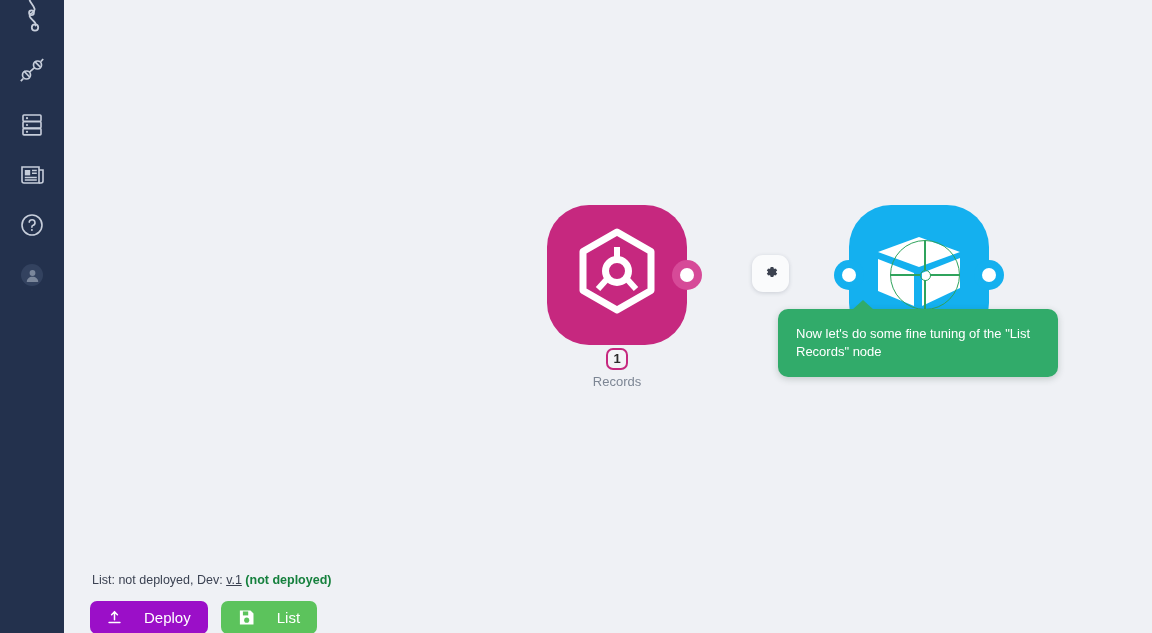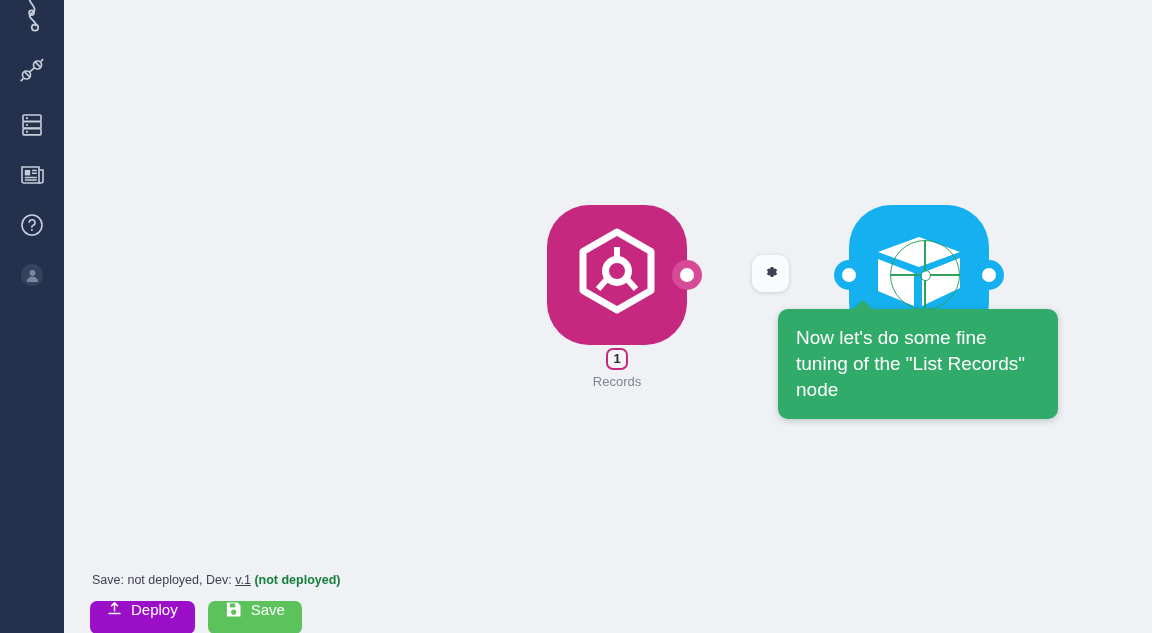--- a/index.html
+++ b/index.html
@@ -136,22 +136,22 @@
 
   
   .tooltip {
     position: absolute;
     left: 714px; top: 309px;
     width: 280px;
     background: #31ab6a;
     border-radius: 10px;
     padding: 16px 18px;
     color: #fff;
-    font-size: 19px;
-    line-height: 26px;
+    font-size: 13px;
+    line-height: 18px;
     box-shadow: 0 2px 7px rgba(30,60,45,.22);
   }
   .tooltip .tail {
     position: absolute;
     left: 74px; top: -9px;
     width: 0; height: 0;
     border-left: 11px solid transparent;
     border-right: 11px solid transparent;
     border-bottom: 10px solid #31ab6a;
   }
@@ -172,21 +172,21 @@
   .deploy-status .warn {
     color: #15803d;
     font-weight: bold;
   }
   .btn-row {
     position: absolute;
     left: 90px; top: 601px;
     display: flex; gap: 13px;
   }
   .btn {
-    display: flex; gap: 9px;
+    display: flex; align-items: center; gap: 22px;
     height: 33px;
     padding: 0 17px;
     border: none;
     border-radius: 7px;
     color: #fff;
     font-family: "Liberation Sans", sans-serif;
     font-size: 15px;
     cursor: pointer;
   }
   .btn-deploy { background: #9b0fc8; }
@@ -341,21 +341,21 @@
     </div>
 
     <div class="tooltip">
       <span class="tail"></span>
       <span>Now let's do some fine tuning of the "List Records" node</span>
     </div>
 
   </main>
 
   <div class="deploy-status">
-    <span>Save: not deployed, Dev:</span>
+    <span>List: not deployed, Dev:</span>
     <a class="ver" href="#">v.1</a>
     <span class="warn">(not deployed)</span>
   </div>
 
   <div class="btn-row">
     <button class="btn btn-deploy">
       <span>
         <svg width="15" height="15" viewBox="0 0 16 16" fill="none" stroke="#fff" stroke-width="1.6" stroke-linecap="round">
           <path d="M8 10.5 V2.2"></path>
           <path d="M4.9 5.1 L8 2 L11.1 5.1"></path>
@@ -366,17 +366,17 @@
     </button>
 
     <button class="btn btn-save">
       <span>
         <svg width="17" height="17" viewBox="0 0 18 18" fill="#fff">
           <path d="M2 1.6h11.2L16.4 4.8V16.4H2Z" rx="1"></path>
           <rect x="5.2" y="2.6" width="5.6" height="4.2" fill="#5cc35c"></rect>
           <circle cx="9.2" cy="11.8" r="2.7" fill="#5cc35c"></circle>
         </svg>
       </span>
-      <span>Save</span>
+      <span>List</span>
     </button>
   </div>
 
 </div>
 
 </body></html>

